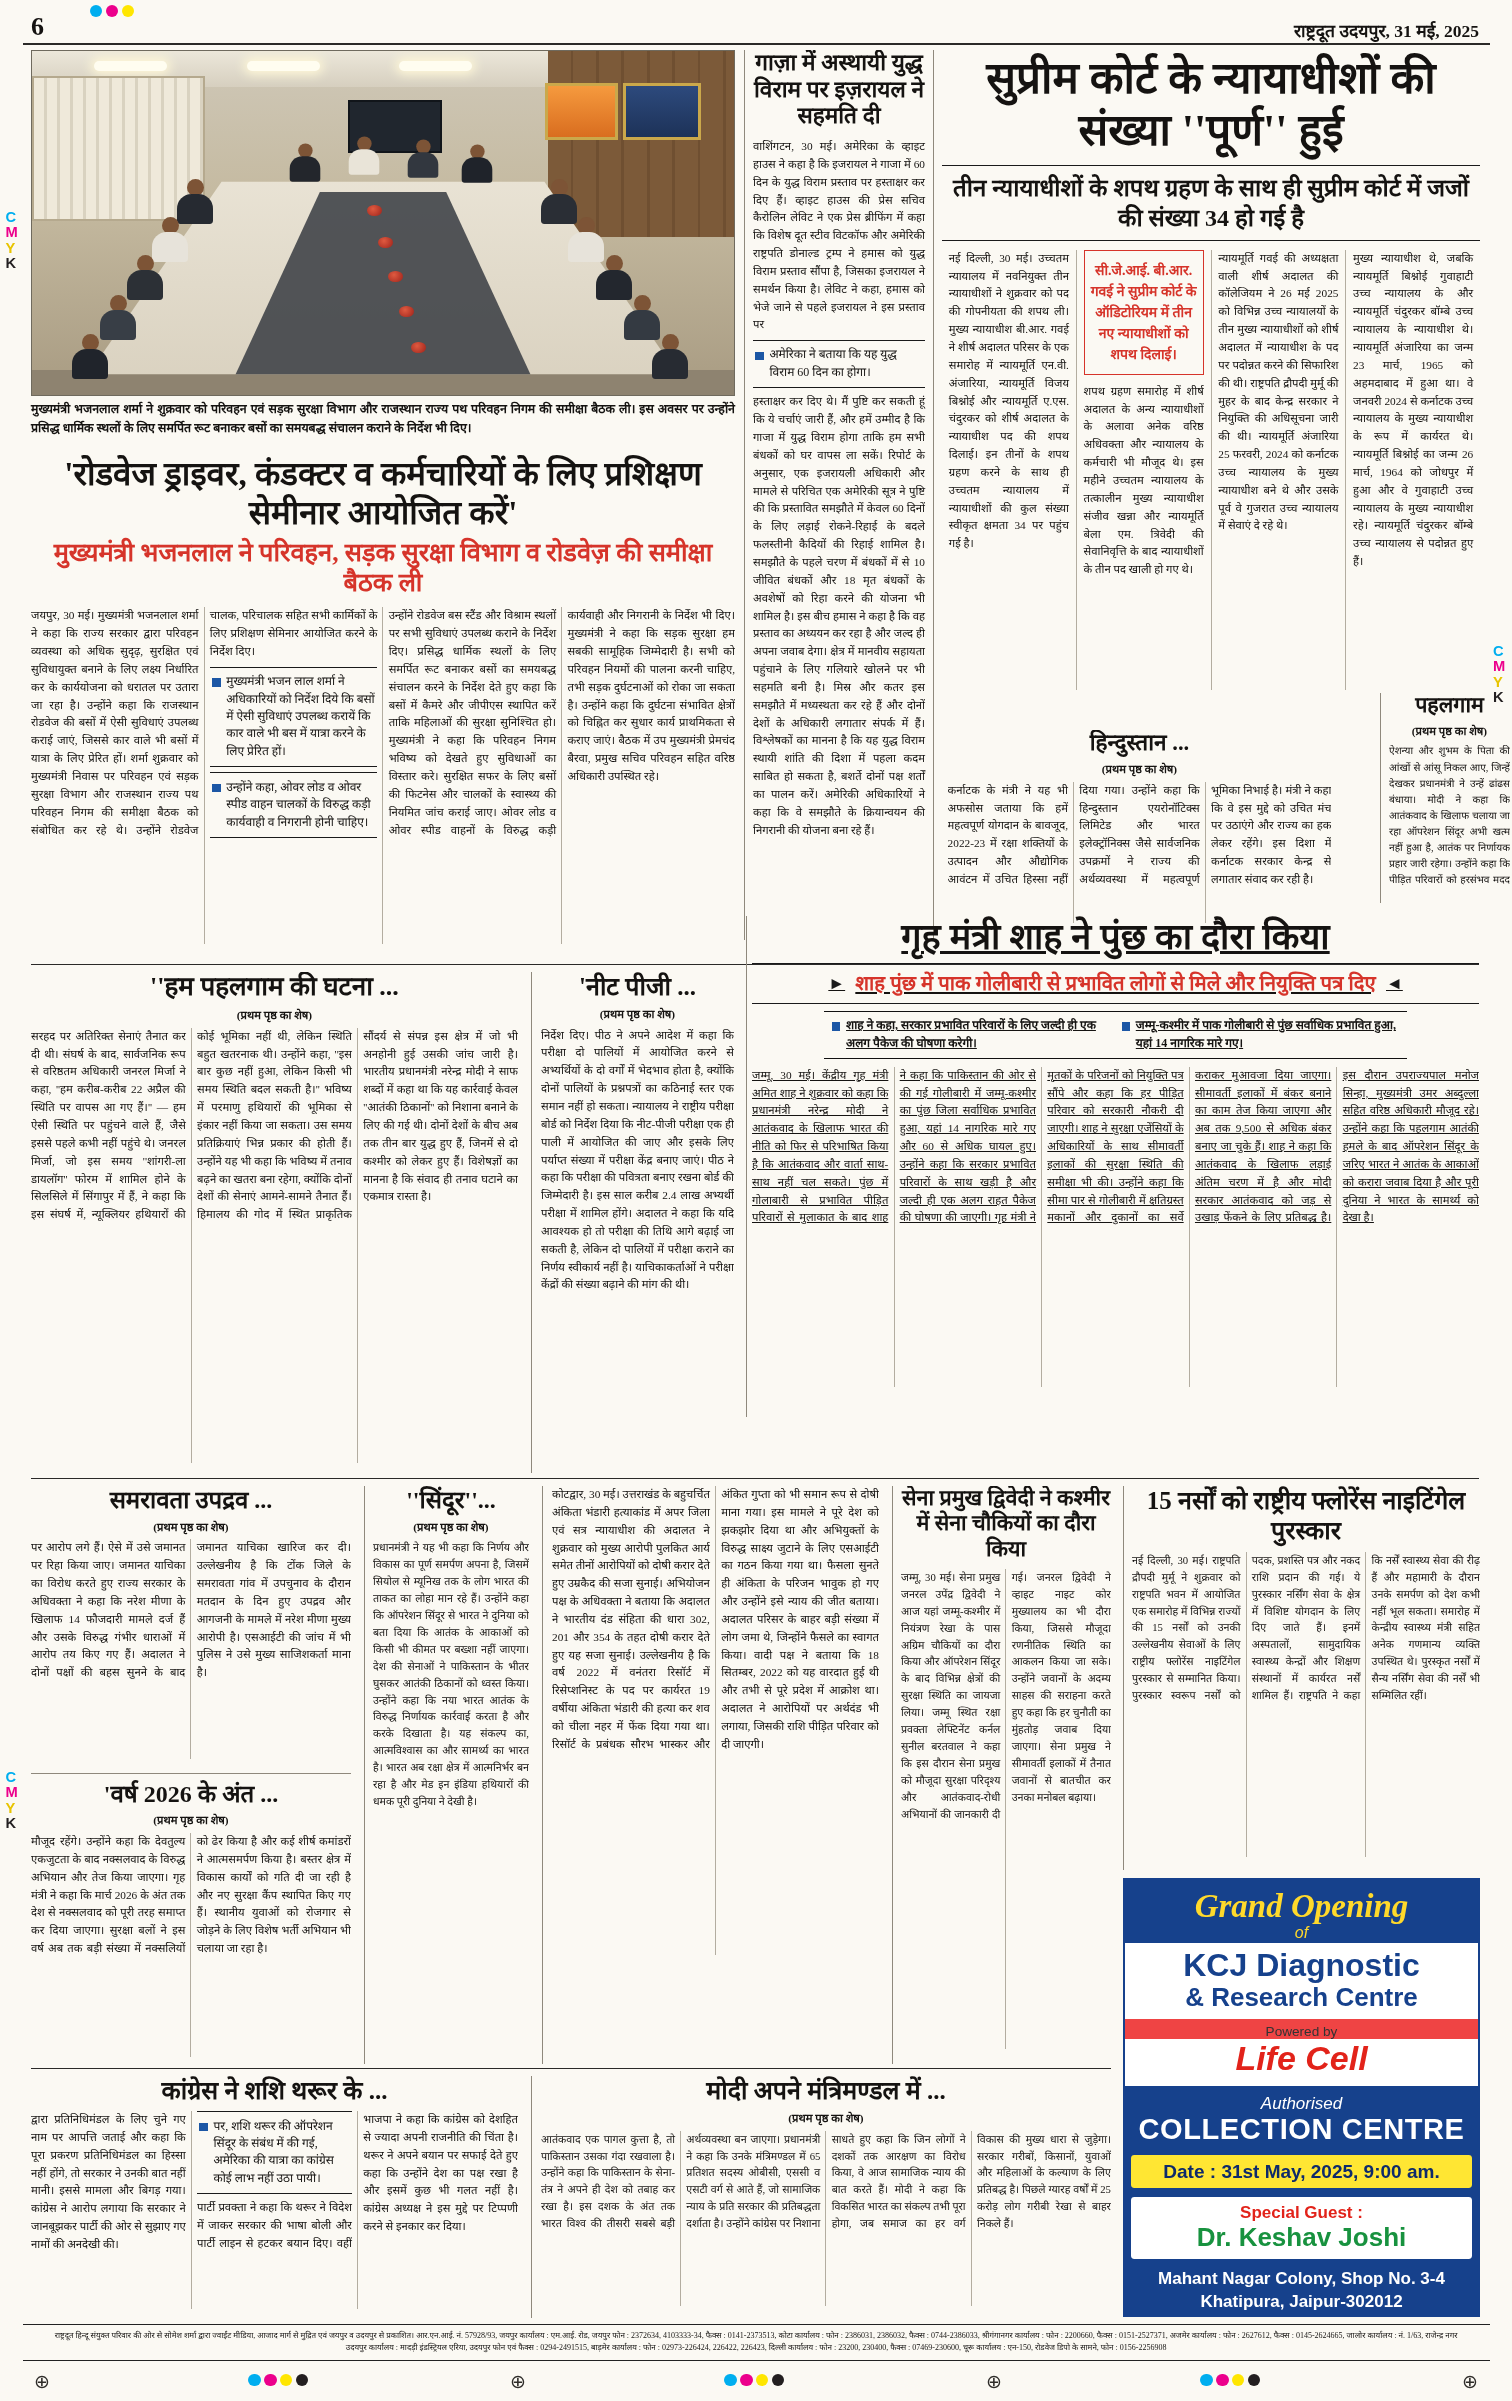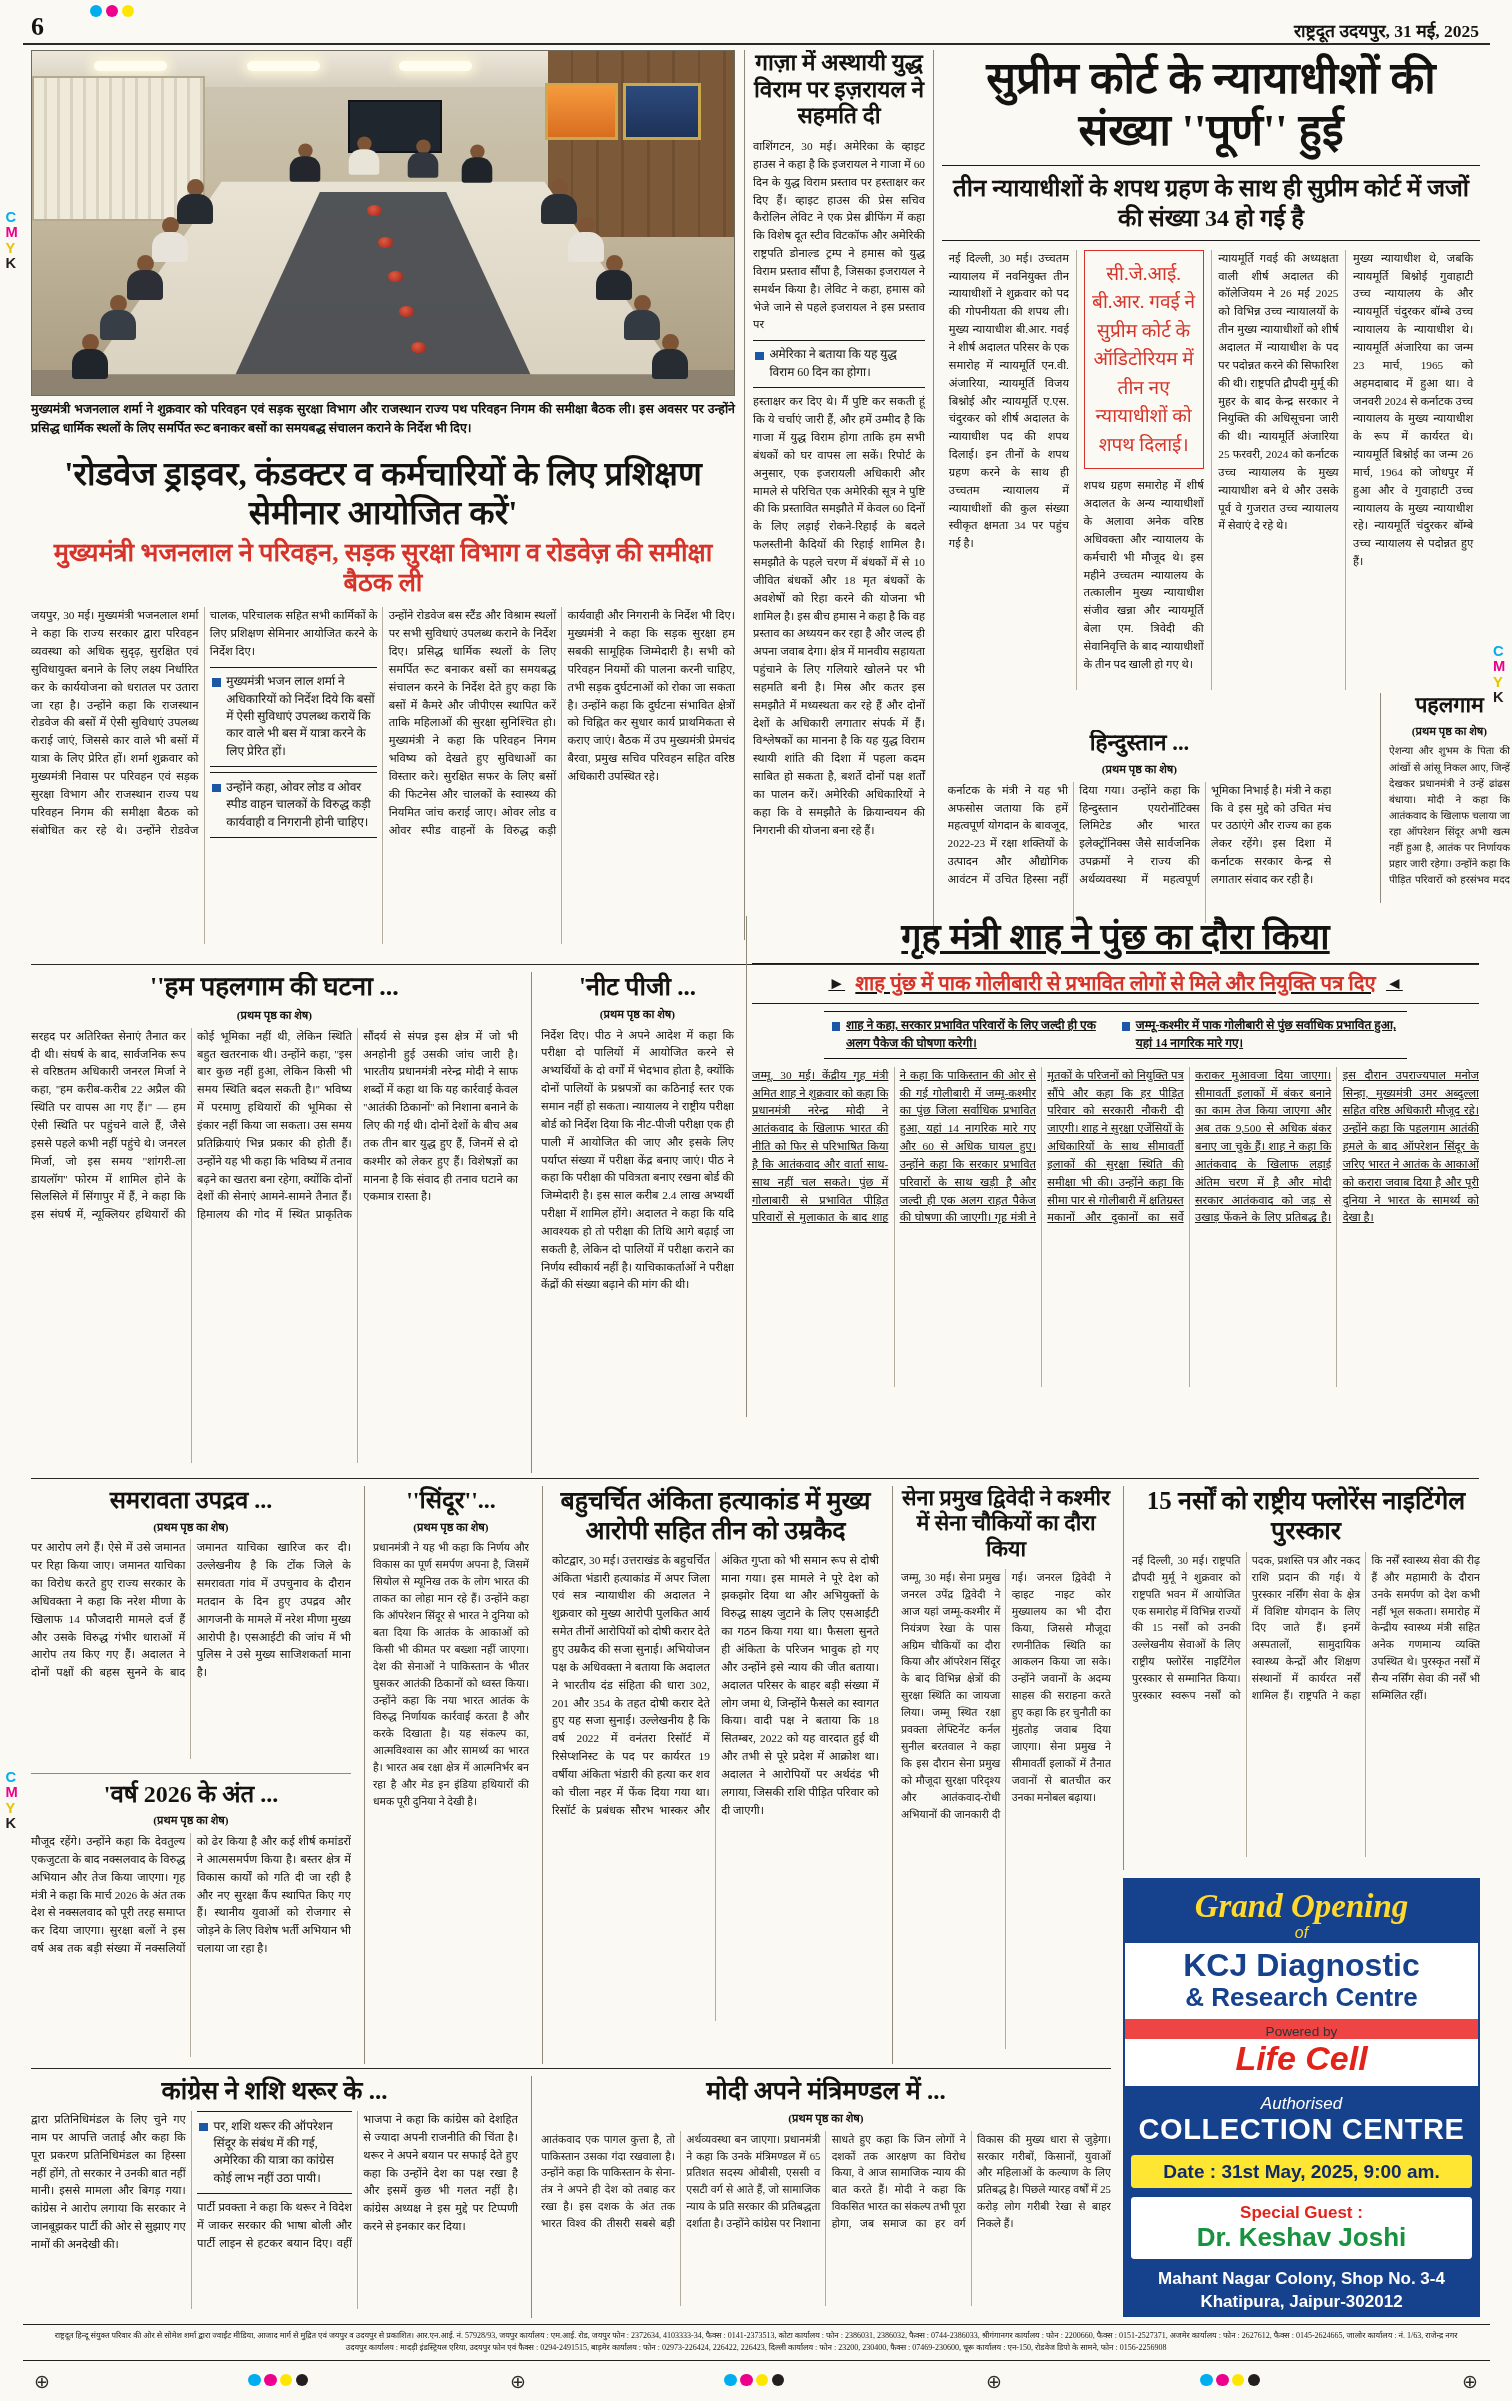--- a/index.html
+++ b/index.html
@@ -23,21 +23,21 @@
   .cont-line{font-weight:bold;text-align:center;font-size:11.3px;margin:4.5px 0 5.6px;}
   .body-text{font-size:11.3px;line-height:1.58;text-align:justify;}
   .cols-2{column-count:2;column-gap:11.3px;column-rule:0.6px solid #b3ada0;}
   .cols-3{column-count:3;column-gap:11.3px;column-rule:0.6px solid #b3ada0;}
   .cols-4{column-count:4;column-gap:11.3px;column-rule:0.6px solid #b3ada0;}
   .cols-5{column-count:5;column-gap:11.3px;column-rule:0.6px solid #b3ada0;}
   .red{color:#d6342a;}
   .hl-box{border-top:1.1px solid #1a1a1a;border-bottom:1.1px solid #1a1a1a;padding:5.6px 2.3px;margin:5.6px 0;
           break-inside:avoid;display:flex;gap:5.6px;font-weight:normal;font-size:12px;line-height:1.45;text-align:left;}
   .sq{flex:none;width:8.5px;height:8.5px;background:#1c57a5;margin-top:5.1px;}
-  .cji-box{border:1.7px solid #d6342a;padding:9px 5.6px;color:#d6342a;font-weight:normal;font-size:19px;
+  .cji-box{border:1.7px solid #d6342a;padding:9px 5.6px;color:#d6342a;font-weight:bold;font-size:14px;
            line-height:1.5;text-align:center;margin-bottom:8px;}
   .sup-cols{display:flex;gap:0;}
   .sup-col{flex:1;padding:0 6.8px;}
   .sup-col + .sup-col{border-left:0.6px solid #b3ada0;}
   .subhead-bar{border-top:1.7px solid #1a1a1a;border-bottom:1.7px solid #1a1a1a;padding:6.8px 3.4px;
                font-weight:bold;text-align:center;line-height:1.25;}
   .shah-sub{display:flex;align-items:center;justify-content:center;gap:10.2px;}
   .arrow{font-size:17px;color:#1a1a1a;}
   .flip{transform:scaleX(-1);display:inline-block;}
   .shah-bullets{display:flex;gap:12.4px;border-top:1.1px solid #111;border-bottom:1.1px solid #111;
@@ -290,21 +290,20 @@
     <div class="body-text cols-2 clip" style="height:224px;">मौजूद रहेंगे। उन्होंने कहा कि देवतुल्य एकजुटता के बाद नक्सलवाद के विरुद्ध अभियान और तेज किया जाएगा। गृह मंत्री ने कहा कि मार्च 2026 के अंत तक देश से नक्सलवाद को पूरी तरह समाप्त कर दिया जाएगा। सुरक्षा बलों ने इस वर्ष अब तक बड़ी संख्या में नक्सलियों को ढेर किया है और कई शीर्ष कमांडरों ने आत्मसमर्पण किया है। बस्तर क्षेत्र में विकास कार्यों को गति दी जा रही है और नए सुरक्षा कैंप स्थापित किए गए हैं। स्थानीय युवाओं को रोजगार से जोड़ने के लिए विशेष भर्ती अभियान भी चलाया जा रहा है।</div>
   </section>
 
   <section class="abs clip" style="left:364px;top:1486px;width:165px;height:578px;border-left:0.6px solid #8f897c;padding-left:8px;">
     <h2 class="sec-title" style="font-size:24px;margin:0;">''सिंदूर''...</h2>
     <div class="cont-line">(प्रथम पृष्ठ का शेष)</div>
     <div class="body-text clip" style="height:508px;font-size:10.7px;">प्रधानमंत्री ने यह भी कहा कि निर्णय और विकास का पूर्ण समर्पण अपना है, जिसमें सियोल से म्यूनिख तक के लोग भारत की ताकत का लोहा मान रहे हैं। उन्होंने कहा कि ऑपरेशन सिंदूर से भारत ने दुनिया को बता दिया कि आतंक के आकाओं को किसी भी कीमत पर बख्शा नहीं जाएगा। देश की सेनाओं ने पाकिस्तान के भीतर घुसकर आतंकी ठिकानों को ध्वस्त किया। उन्होंने कहा कि नया भारत आतंक के विरुद्ध निर्णायक कार्रवाई करता है और करके दिखाता है। यह संकल्प का, आत्मविश्वास का और सामर्थ्य का भारत है। भारत अब रक्षा क्षेत्र में आत्मनिर्भर बन रहा है और मेड इन इंडिया हथियारों की धमक पूरी दुनिया ने देखी है।</div>
   </section>
 
   <section class="abs clip" style="left:542px;top:1486px;width:337px;height:578px;border-left:0.6px solid #8f897c;padding-left:9px;">
-    <h2 class="sec-title" style="font-size:25px;margin:0 0 6.8px;">बहुचर्चित अंकिता हत्याकांड में मुख्य आरोपी सहित तीन को उम्रकैद</h2>
     <div class="body-text cols-2 clip" style="height:469px;">कोटद्वार, 30 मई। उत्तराखंड के बहुचर्चित अंकिता भंडारी हत्याकांड में अपर जिला एवं सत्र न्यायाधीश की अदालत ने शुक्रवार को मुख्य आरोपी पुलकित आर्य समेत तीनों आरोपियों को दोषी करार देते हुए उम्रकैद की सजा सुनाई। अभियोजन पक्ष के अधिवक्ता ने बताया कि अदालत ने भारतीय दंड संहिता की धारा 302, 201 और 354 के तहत दोषी करार देते हुए यह सजा सुनाई। उल्लेखनीय है कि वर्ष 2022 में वनंतरा रिसॉर्ट में रिसेप्शनिस्ट के पद पर कार्यरत 19 वर्षीया अंकिता भंडारी की हत्या कर शव को चीला नहर में फेंक दिया गया था। रिसॉर्ट के प्रबंधक सौरभ भास्कर और अंकित गुप्ता को भी समान रूप से दोषी माना गया। इस मामले ने पूरे देश को झकझोर दिया था और अभियुक्तों के विरुद्ध साक्ष्य जुटाने के लिए एसआईटी का गठन किया गया था। फैसला सुनते ही अंकिता के परिजन भावुक हो गए और उन्होंने इसे न्याय की जीत बताया। अदालत परिसर के बाहर बड़ी संख्या में लोग जमा थे, जिन्होंने फैसले का स्वागत किया। वादी पक्ष ने बताया कि 18 सितम्बर, 2022 को यह वारदात हुई थी और तभी से पूरे प्रदेश में आक्रोश था। अदालत ने आरोपियों पर अर्थदंड भी लगाया, जिसकी राशि पीड़ित परिवार को दी जाएगी।</div>
   </section>
 
   <section class="abs clip" style="left:892px;top:1486px;width:219px;height:578px;border-left:0.6px solid #8f897c;padding-left:8px;">
     <h2 class="sec-title" style="font-size:21.5px;margin:0 0 6.8px;">सेना प्रमुख द्विवेदी ने कश्मीर में सेना चौकियों का दौरा किया</h2>
     <div class="body-text cols-2 clip" style="height:480px;font-size:10.7px;">जम्मू, 30 मई। सेना प्रमुख जनरल उपेंद्र द्विवेदी ने आज यहां जम्मू-कश्मीर में नियंत्रण रेखा के पास अग्रिम चौकियों का दौरा किया और ऑपरेशन सिंदूर के बाद विभिन्न क्षेत्रों की सुरक्षा स्थिति का जायजा लिया। जम्मू स्थित रक्षा प्रवक्ता लेफ्टिनेंट कर्नल सुनील बरतवाल ने कहा कि इस दौरान सेना प्रमुख को मौजूदा सुरक्षा परिदृश्य और आतंकवाद-रोधी अभियानों की जानकारी दी गई। जनरल द्विवेदी ने व्हाइट नाइट कोर मुख्यालय का भी दौरा किया, जिससे मौजूदा रणनीतिक स्थिति का आकलन किया जा सके। उन्होंने जवानों के अदम्य साहस की सराहना करते हुए कहा कि हर चुनौती का मुंहतोड़ जवाब दिया जाएगा। सेना प्रमुख ने सीमावर्ती इलाकों में तैनात जवानों से बातचीत कर उनका मनोबल बढ़ाया।</div>
   </section>
 
   <section class="abs clip" style="left:1123px;top:1486px;width:357px;height:384px;border-left:0.6px solid #8f897c;padding-left:8px;">
     <h2 class="sec-title" style="font-size:25px;margin:0 0 6.8px;">15 नर्सों को राष्ट्रीय फ्लोरेंस नाइटिंगेल पुरस्कार</h2>

